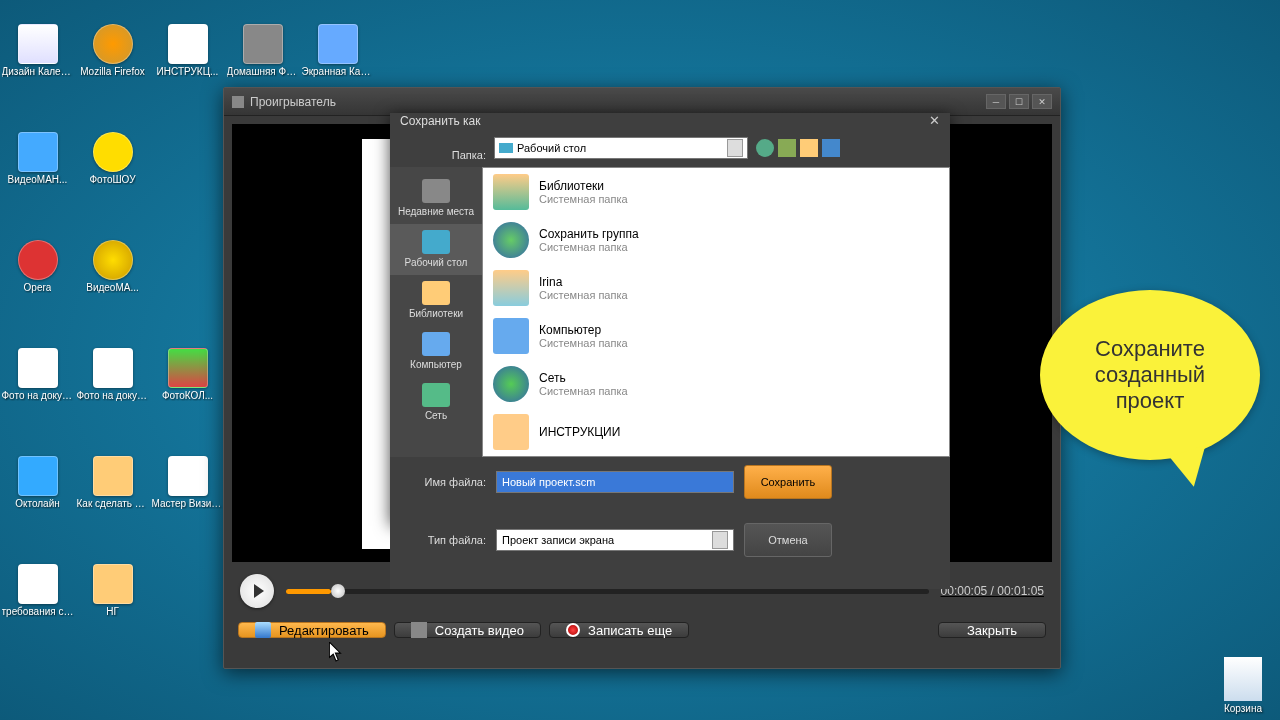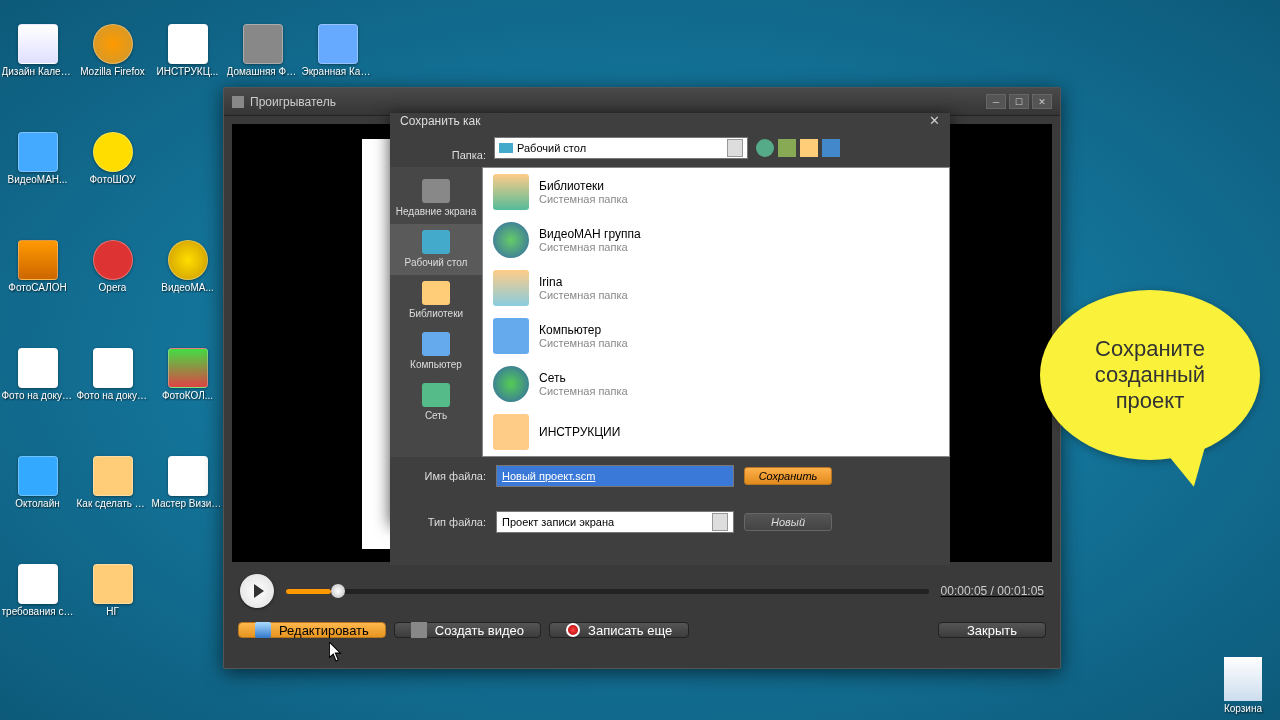--- a/index.html
+++ b/index.html
@@ -72,24 +72,24 @@
 .sd-item .ftxt .ftype { font-size:11px; color:#888; }
 .fico.lib { background: linear-gradient(#fc8,#5b9) !important; }
 .fico.grp { background: radial-gradient(#6c6,#36a) !important; border-radius:50% !important; }
 .fico.usr { background: linear-gradient(#fc8,#8cd) !important; }
 .fico.comp { background: #6ae !important; }
 .fico.net { background: radial-gradient(#5c5,#36a) !important; border-radius:50% !important; }
 .sd-bottom { background:#3f3f3f; padding:8px 10px; }
 .sd-row { display:flex; align-items:center; gap:10px; margin-bottom:24px; }
 .sd-row .lbl { color:#ddd; font-size:11px; min-width:86px; text-align:right; }
 .sd-row input, .sd-combo { flex:0 0 238px; height:22px; background:#fff; border:1px solid #777; padding:0 5px; font-size:11px; }
-.sd-row input.sel { background:#3a79d8; color:#fff;text-decoration:underline; }
+.sd-row input.sel { background:#3a79d8; color:#fff; }
 .sd-combo { display:flex; align-items:center; }
 .sd-combo .dd { margin-left:auto; width:16px; height:18px; background:#ddd; border:1px solid #999; cursor:pointer; }
-.sd-btn { width:88px; height:18px; background:linear-gradient(#555,#444); border:1px solid #666; color:#ddd; font-size:11px; cursor:pointer; border-radius:3px;font-style:italic; }
+.sd-btn { width:88px; height:34px; background:linear-gradient(#555,#444); border:1px solid #666; color:#ddd; font-size:11px; cursor:pointer; border-radius:3px; }
 .sd-btn.primary { background:linear-gradient(#ffb04a,#e08a1c); color:#000; border-color:#b87520; }
 
 
 .callout { position:absolute; right:20px; top:290px; width:220px; height:170px; background:#faf23a; border-radius:50%; display:flex; align-items:center; justify-content:center; text-align:center; font-size:22px; color:#333; padding:20px; box-shadow: 0 2px 8px rgba(0,0,0,0.3); }
 .callout::after { content:''; position:absolute; bottom:-26px; right:48px; border-top:36px solid #faf23a; border-left:14px solid transparent; border-right:24px solid transparent; transform:rotate(-18deg); }
 
 
 .recycle { position:absolute; right:18px; bottom:6px; display:flex; flex-direction:column; align-items:center; color:#fff; font-size:10px; text-shadow:1px 1px 2px rgba(0,0,0,0.8); cursor:pointer;margin-left:11px; }
 .recycle .ico { width:38px; height:44px; margin-bottom:2px; }
 </style>
@@ -127,24 +127,20 @@
           <div class="ico ico-play"></div>
           <div class="lbl">ВидеоМАН...</div>
         </div>
       <div class="desktop-icon">
           <div class="ico ico-smile"></div>
           <div class="lbl">ФотоШОУ</div>
         </div>
     </div>
 
     <div style="display:flex; margin-top:18px;">
-      <div class="desktop-icon">
-          <div class="ico ico-img"></div>
-          <div class="lbl">ФотоСАЛОН</div>
-        </div>
       <div class="desktop-icon">
           <div class="ico ico-opera"></div>
           <div class="lbl">Opera</div>
         </div>
       <div class="desktop-icon">
           <div class="ico ico-gold"></div>
           <div class="lbl">ВидеоМА...</div>
         </div>
     </div>
 
@@ -252,21 +248,21 @@
       <div style="background:#5a8;border-radius:50%;"></div>
       <div style="background:#8a5;"></div>
       <div style="background:#fc7;"></div>
       <div style="background:#48c;"></div>
     </div>
   </div>
   <div class="sd-body">
     <div class="sd-places">
       <div class="sd-place">
           <div class="pico"></div>
-          <span>Недавние экрана</span>
+          <span>Недавние места</span>
         </div>
       <div class="sd-place active">
           <div class="pico" style="background:#4ac"></div>
           <span>Рабочий стол</span>
         </div>
       <div class="sd-place">
           <div class="pico" style="background:#fc7"></div>
           <span>Библиотеки</span>
         </div>
       <div class="sd-place">
@@ -282,21 +278,21 @@
       <div class="sd-item">
           <div class="fico lib"></div>
           <div class="ftxt">
             <div class="fname">Библиотеки</div>
             <div class="ftype">Системная папка</div>
           </div>
         </div>
       <div class="sd-item">
           <div class="fico grp"></div>
           <div class="ftxt">
-            <div class="fname">ВидеоМАН группа</div>
+            <div class="fname">Сохранить группа</div>
             <div class="ftype">Системная папка</div>
           </div>
         </div>
       <div class="sd-item">
           <div class="fico usr"></div>
           <div class="ftxt">
             <div class="fname">Irina</div>
             <div class="ftype">Системная папка</div>
           </div>
         </div>
@@ -327,21 +323,21 @@
       <div class="lbl">Имя файла:</div>
       <input class="sel" value="Новый проект.scm" style="">
       <button class="sd-btn primary">Сохранить</button>
     </div>
     <div class="sd-row">
       <div class="lbl">Тип файла:</div>
       <div class="sd-combo">
           <span>Проект записи экрана</span>
           <div class="dd"></div>
         </div>
-      <button class="sd-btn">Новый</button>
+      <button class="sd-btn">Отмена</button>
     </div>
   </div>
 </div>
 
 <div class="callout">
   <span>Сохраните созданный проект</span>
 </div>
 
 <svg class="cursor" viewBox="0 0 12 18">
     <path d="M0 0 L0 14 L3.5 11 L6 17 L8 16 L5.5 10 L10 10 Z" fill="#fff" stroke="#000" stroke-width="1"></path>

